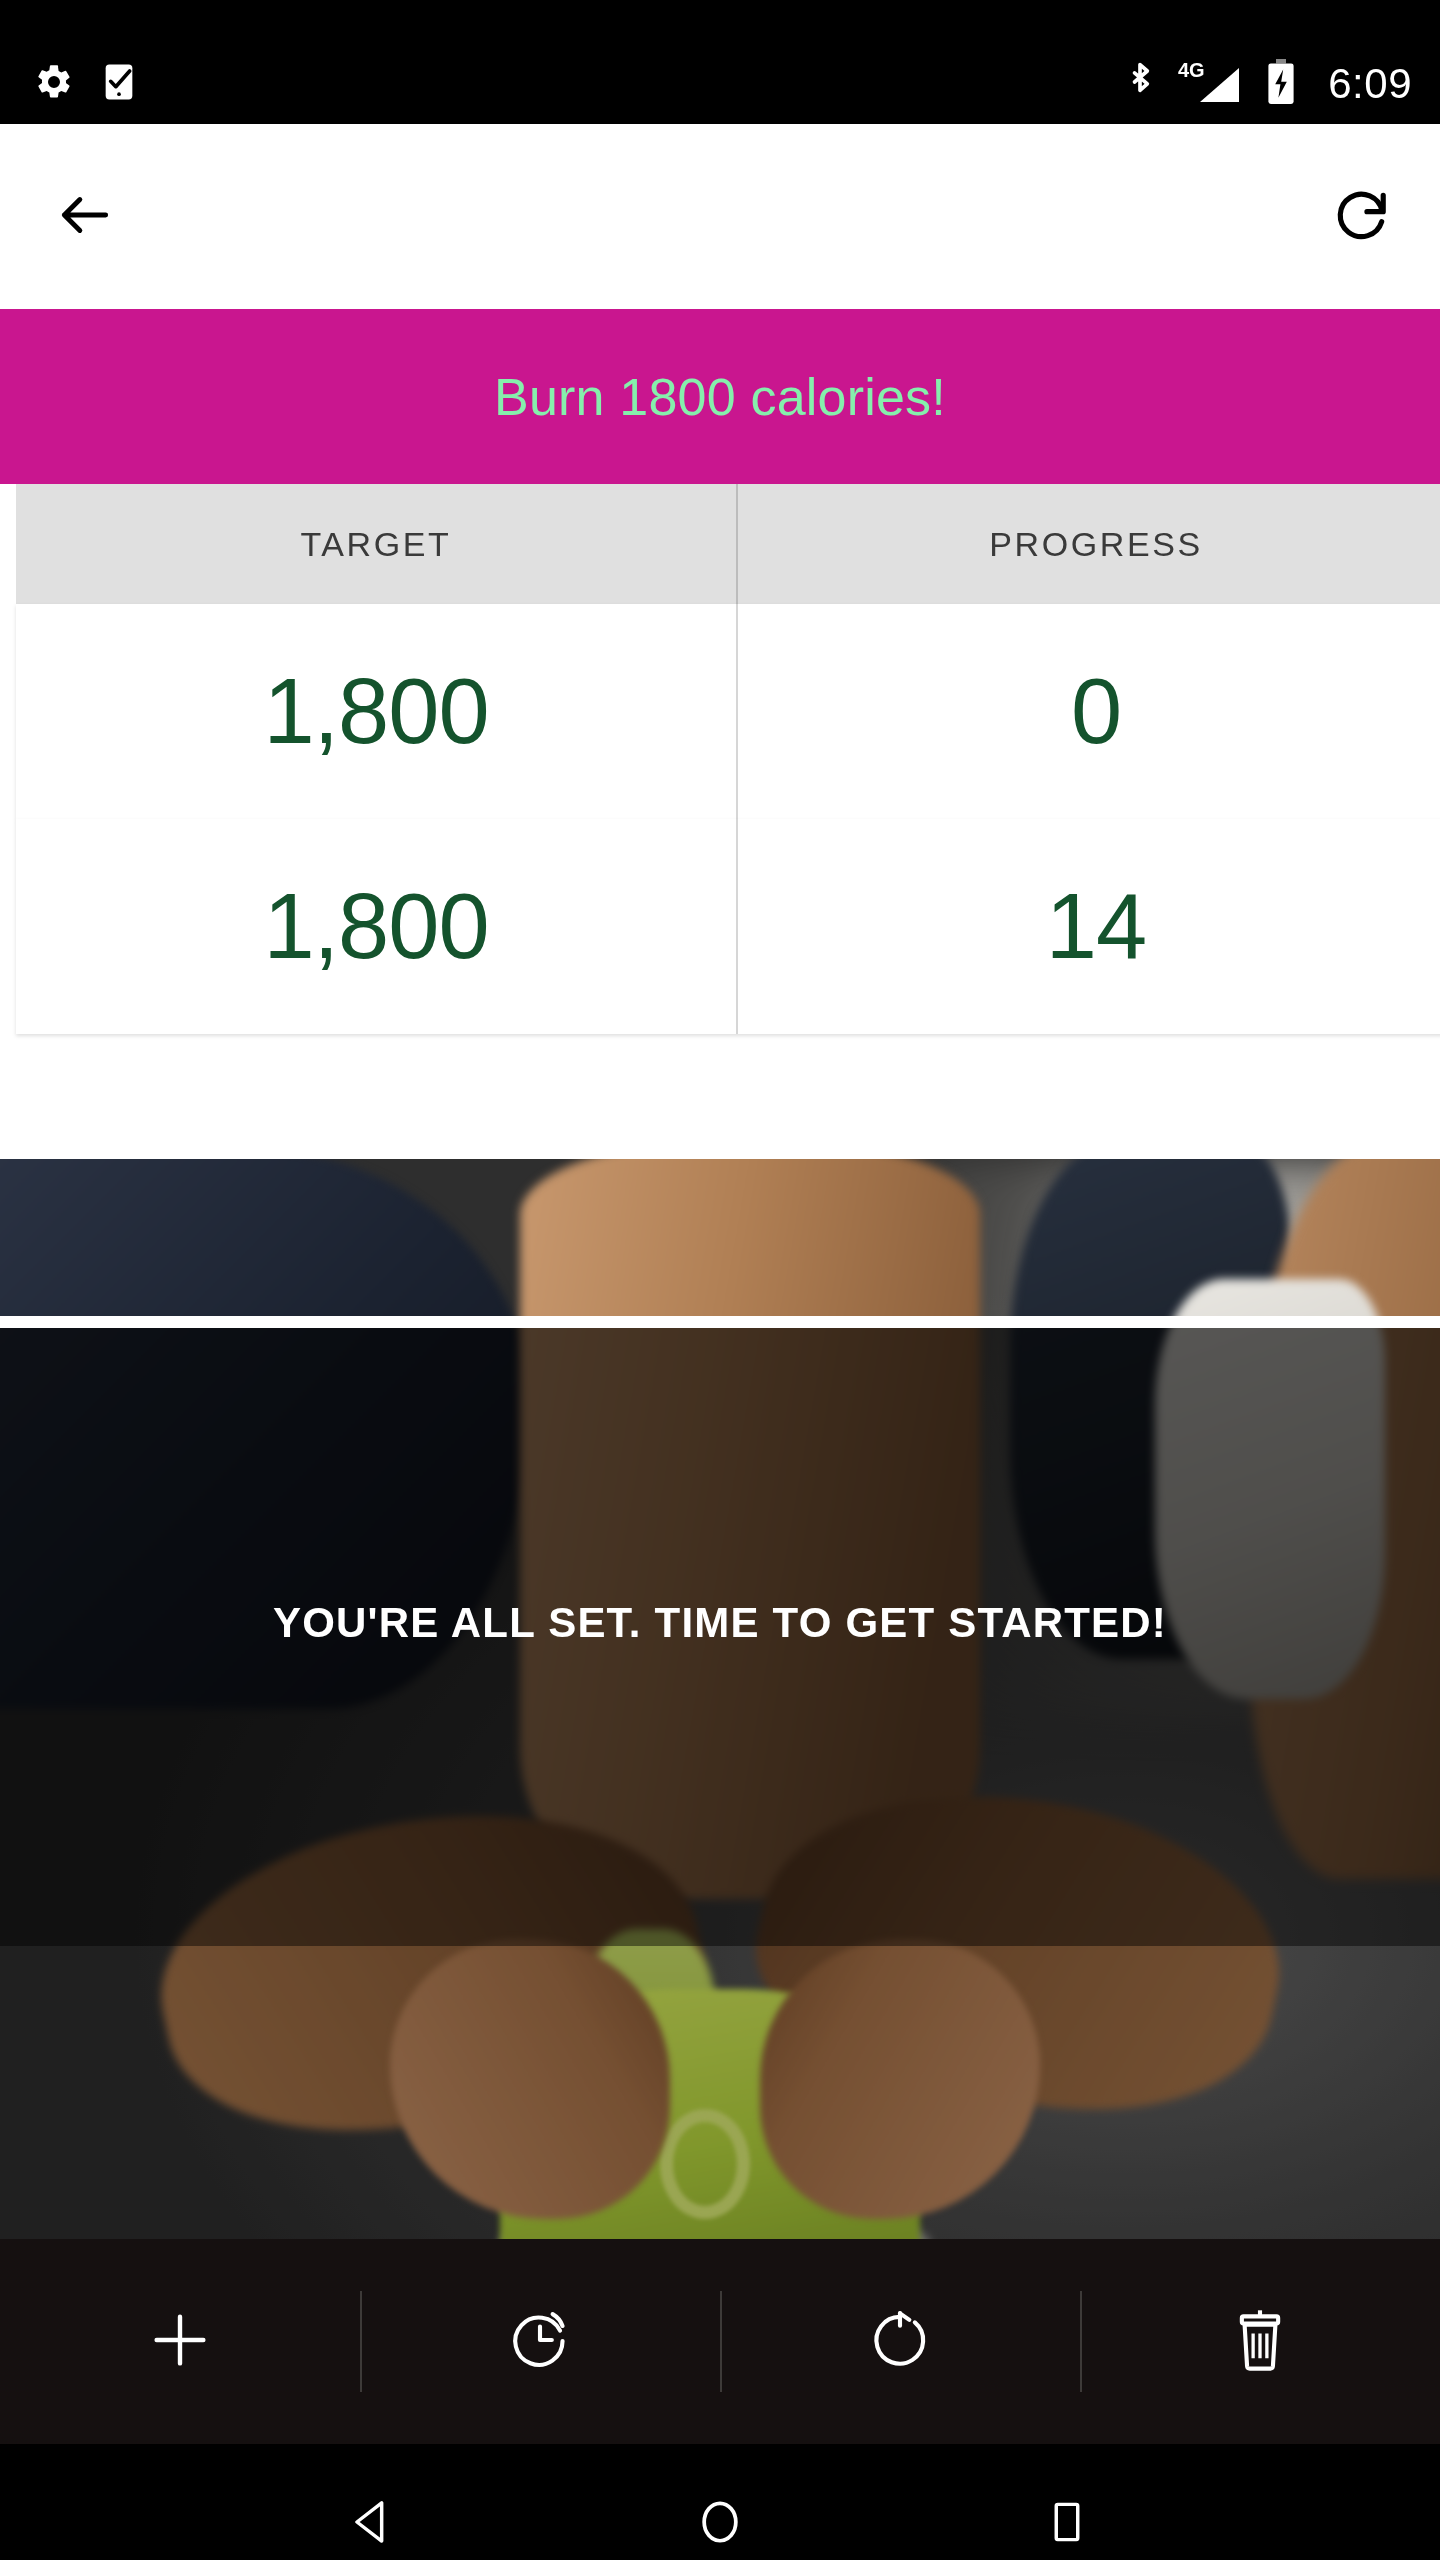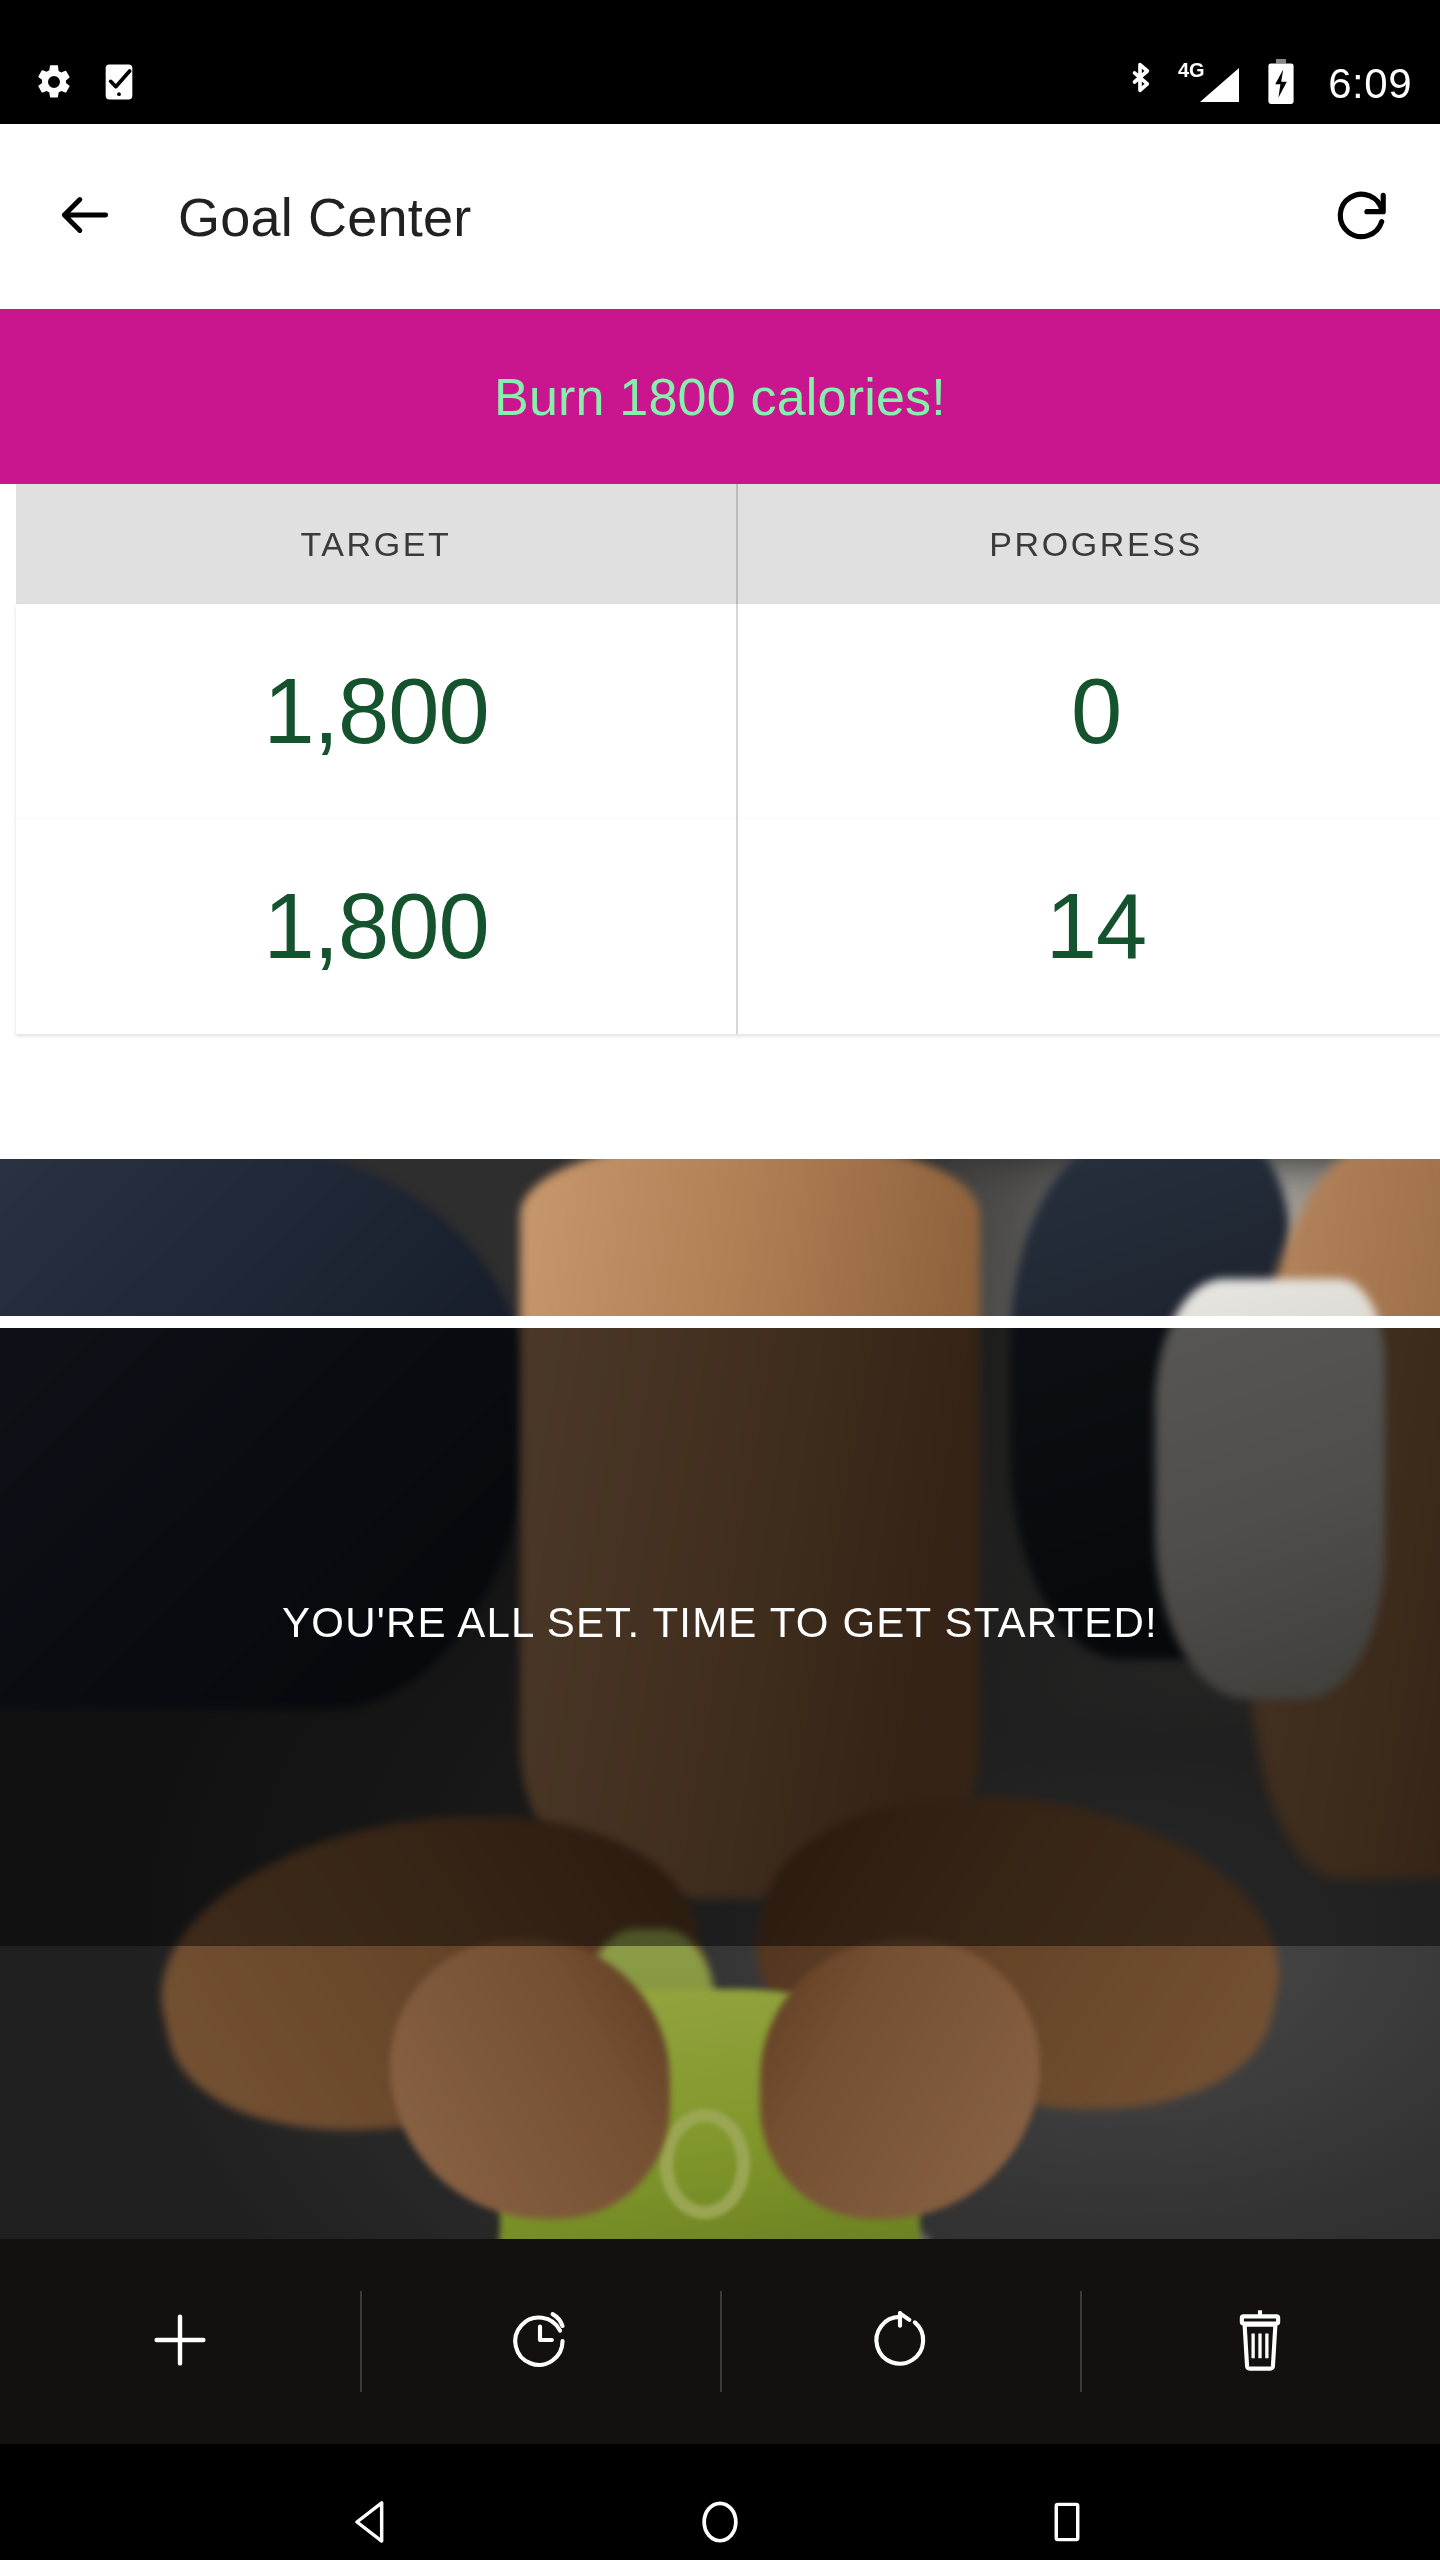--- a/index.html
+++ b/index.html
@@ -168,21 +168,21 @@
   
   .seam {
     position:absolute; left:0; width:1440px; height:12px; background:#fff; z-index:6;
   }
   .dim {
     position:absolute; left:0; width:1440px; z-index:5;
     background:rgba(0,0,0,0.62);
   }
   .overlay-text {
     position:absolute; left:0; width:1440px; text-align:center; z-index:8;
-    color:#fff; font-size:42px; letter-spacing:1.2px; font-weight:400;
+    color:#fff; font-size:42px; letter-spacing:1.2px; font-weight:700;
   }
 
   
   .toolbar {
     position:absolute; top:2195px; left:0; width:1440px; height:205px;
     background:#151010; display:flex; align-items:center;
   }
   .tool-btn {
     flex:1 1 25%; display:flex; align-items:center; justify-content:center;
     height:205px; position:relative;
@@ -243,21 +243,20 @@
       <span class="sb-time">6:09</span>
     </div>
   </div>
 
   <div class="appbar">
     <span>
       <svg width="62" height="62" viewBox="0 0 24 24" fill="none" stroke="#000" stroke-width="1.9" stroke-linecap="round" stroke-linejoin="round">
         <path d="M20 12H4M10 6l-6 6 6 6"></path>
       </svg>
     </span>
-    <span class="appbar-title">Goal Center</span>
     <span class="appbar-refresh">
       <svg width="62" height="62" viewBox="0 0 24 24" fill="none" stroke="#000" stroke-width="2" stroke-linecap="round">
         <path d="M20.2 10.5A8.2 8.2 0 1 0 20 14.6"></path>
         <path d="M20.6 4.4v6.3h-6.3" stroke-linejoin="round"></path>
       </svg>
     </span>
   </div>
 
   <div class="banner">
     <span class="banner-text">Burn 1800 calories!</span>

